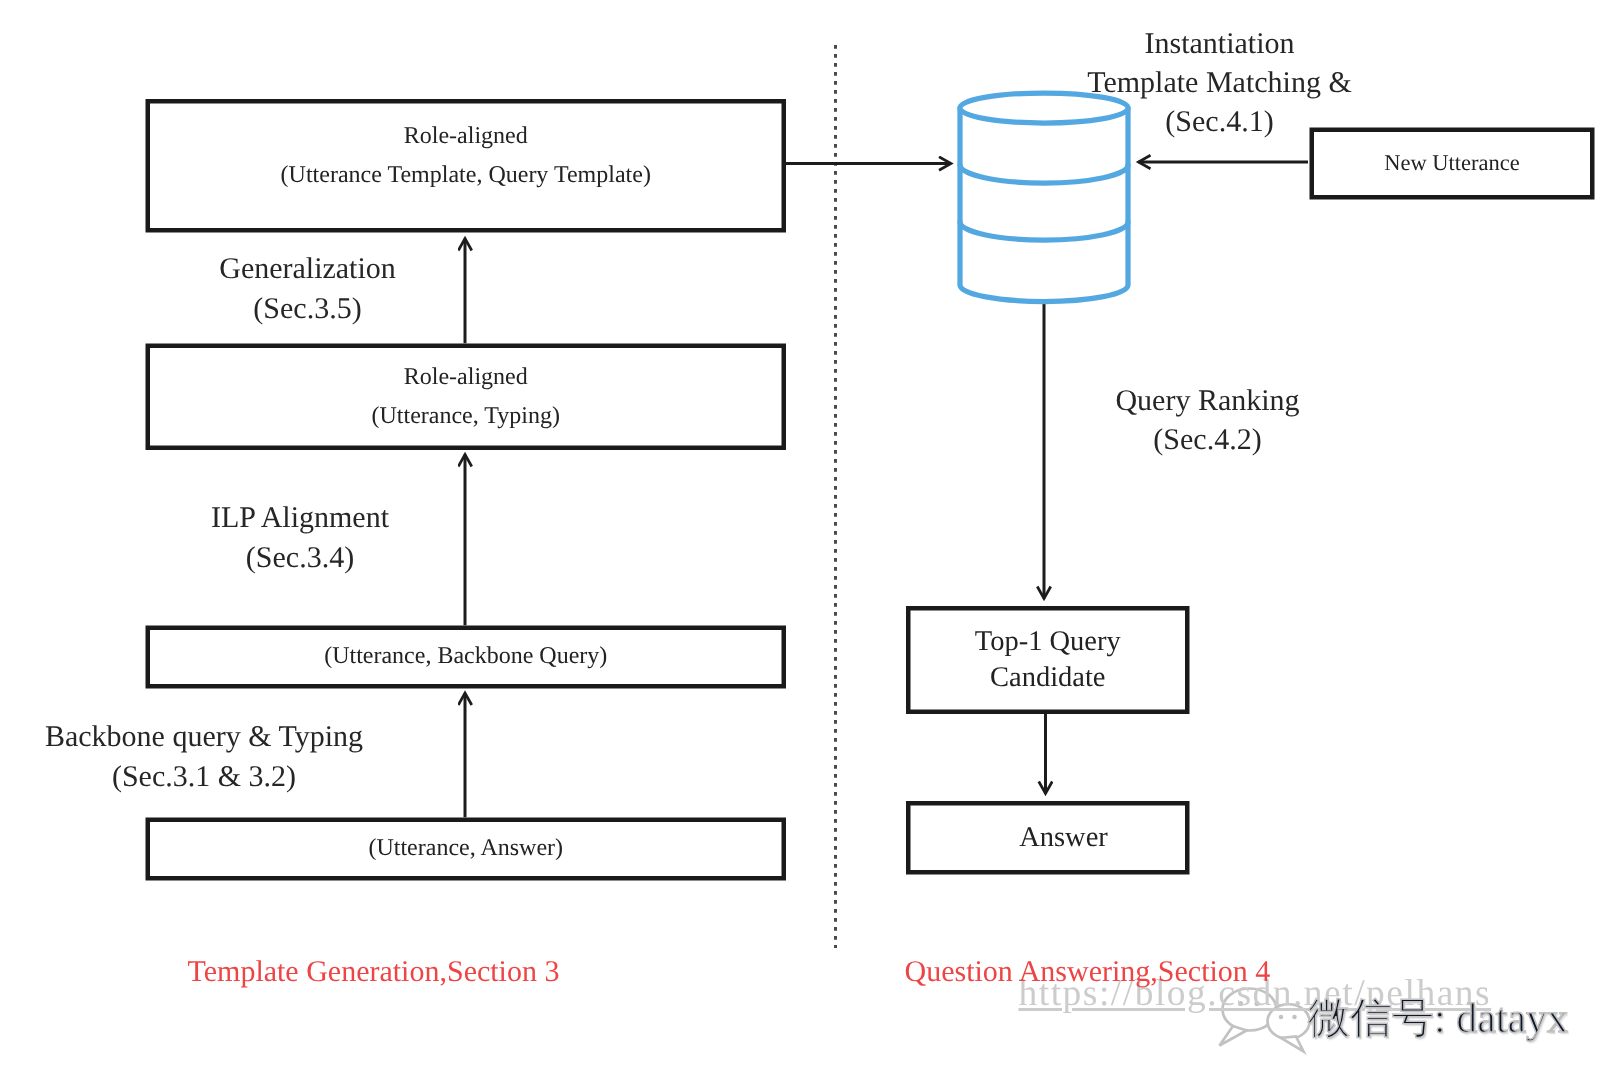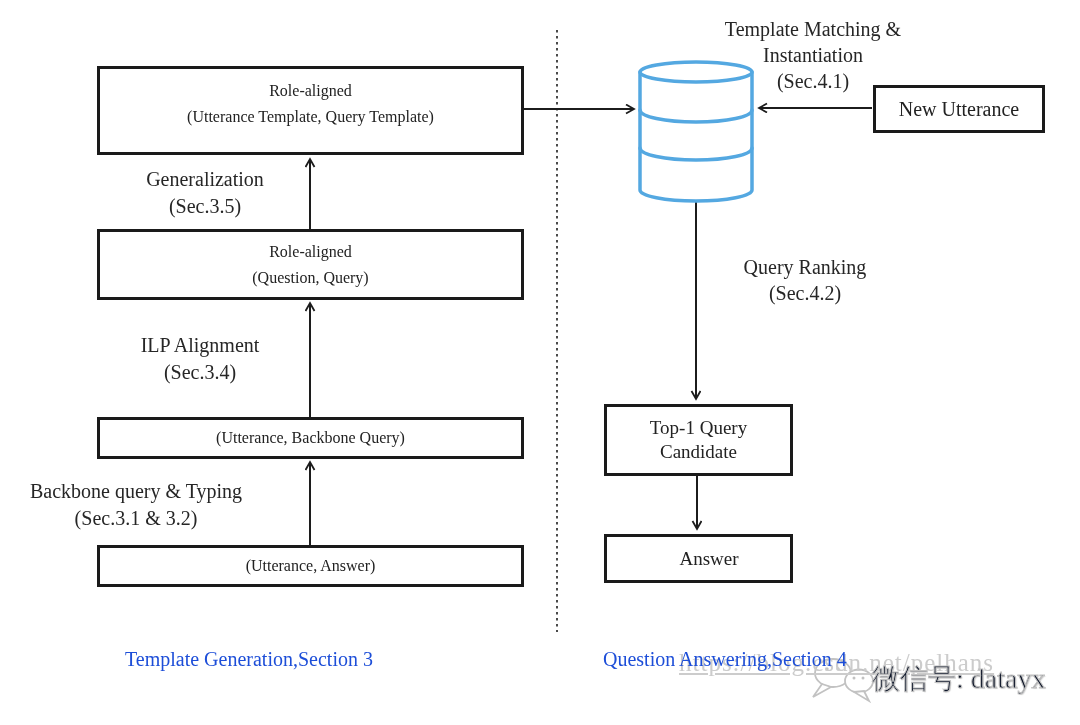--- a/index.html
+++ b/index.html
@@ -13,21 +13,21 @@
     box-sizing:border-box;text-align:center;color:#222222;
     display:flex;flex-direction:column;justify-content:center;
     font-size:16px;line-height:26px;z-index:4;
   }
   .box .ln{white-space:nowrap;}
   .edge-label{
     position:absolute;text-align:center;font-size:20px;line-height:27px;
     color:#262626;z-index:3;white-space:nowrap;
   }
   .caption{
-    position:absolute;font-size:20px;color:#1d4ed8;z-index:6;white-space:nowrap;margin-top:11px;
+    position:absolute;font-size:20px;color:#ef4444;z-index:6;white-space:nowrap;
   }
   .wm-url{
     position:absolute;left:679px;top:649px;z-index:5;
     font-size:25px;letter-spacing:1px;color:#cccccc;white-space:nowrap;text-decoration:underline;
   }
   .wm-wechat{
     position:absolute;left:872px;top:660px;z-index:7;
     font-size:28px;color:#0f172a;white-space:nowrap;
     -webkit-text-stroke:1px #c2c2c2;
     text-shadow:1px 1px 1px #d8d8d8;
@@ -82,21 +82,21 @@
     <div class="ln">(Utterance Template, Query Template)</div>
   </div>
 
   <div class="edge-label" style="left:105px;top:166px;width:200px;">
     <div>Generalization</div>
     <div>(Sec.3.5)</div>
   </div>
 
   <div class="box" style="left:97px;top:229px;width:427px;height:71px;">
     <div class="ln">Role-aligned</div>
-    <div class="ln">(Question, Query)</div>
+    <div class="ln">(Utterance, Typing)</div>
   </div>
 
   <div class="edge-label" style="left:100px;top:332px;width:200px;">
     <div>ILP Alignment</div>
     <div>(Sec.3.4)</div>
   </div>
 
   <div class="box" style="left:97px;top:417px;width:427px;height:42px;">
     <div class="ln">(Utterance, Backbone Query)</div>
   </div>
@@ -106,26 +106,26 @@
     <div>(Sec.3.1 &amp; 3.2)</div>
   </div>
 
   <div class="box" style="left:97px;top:545px;width:427px;height:42px;">
     <div class="ln">(Utterance, Answer)</div>
   </div>
 
   <div class="caption" style="left:125px;top:637px;">Template Generation,Section 3</div>
 
   <div class="edge-label" style="left:702px;top:16px;width:222px;line-height:26px;">
+    <div>Instantiation</div>
     <div>Template Matching &amp;</div>
-    <div>Instantiation</div>
     <div>(Sec.4.1)</div>
   </div>
 
-  <div class="box" style="left:873px;top:85px;width:172px;height:48px;font-size:20px;">
+  <div class="box" style="left:873px;top:85px;width:190px;height:48px;font-size:15px;">
     <div class="ln">New Utterance</div>
   </div>
 
   <div class="edge-label" style="left:705px;top:254px;width:200px;line-height:26px;">
     <div>Query Ranking</div>
     <div>(Sec.4.2)</div>
   </div>
 
   <div class="box" style="left:604px;top:404px;width:189px;height:72px;font-size:19px;line-height:24px;">
     <div class="ln">Top-1 Query</div>

